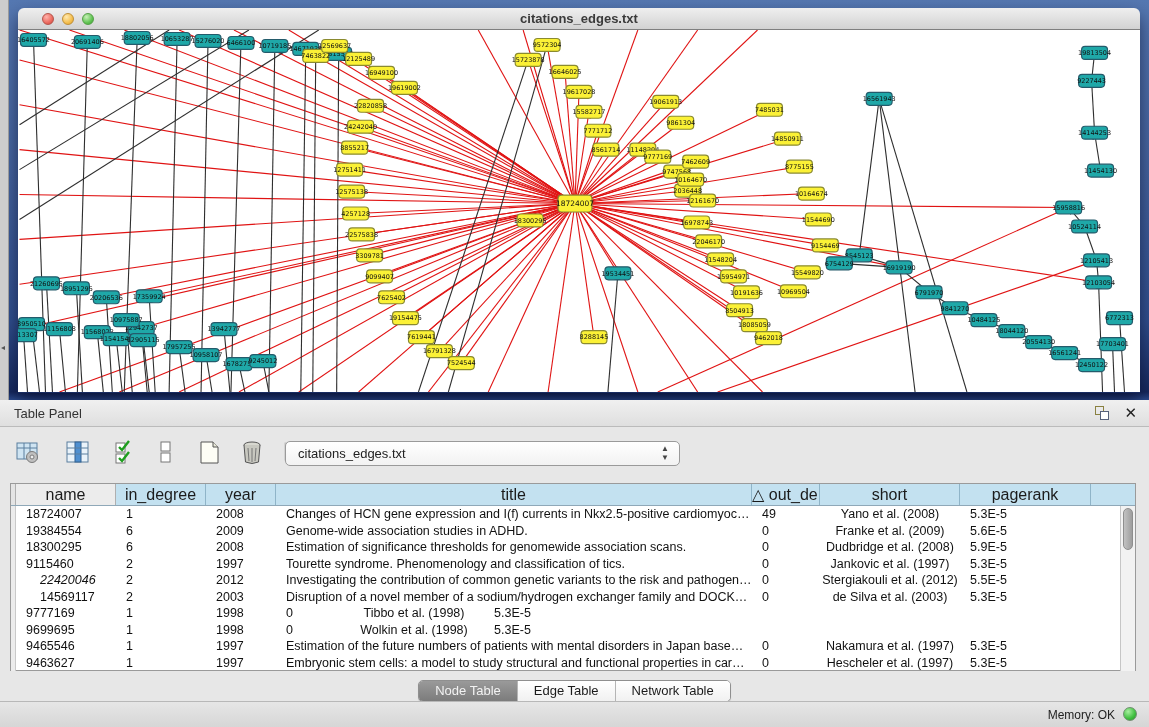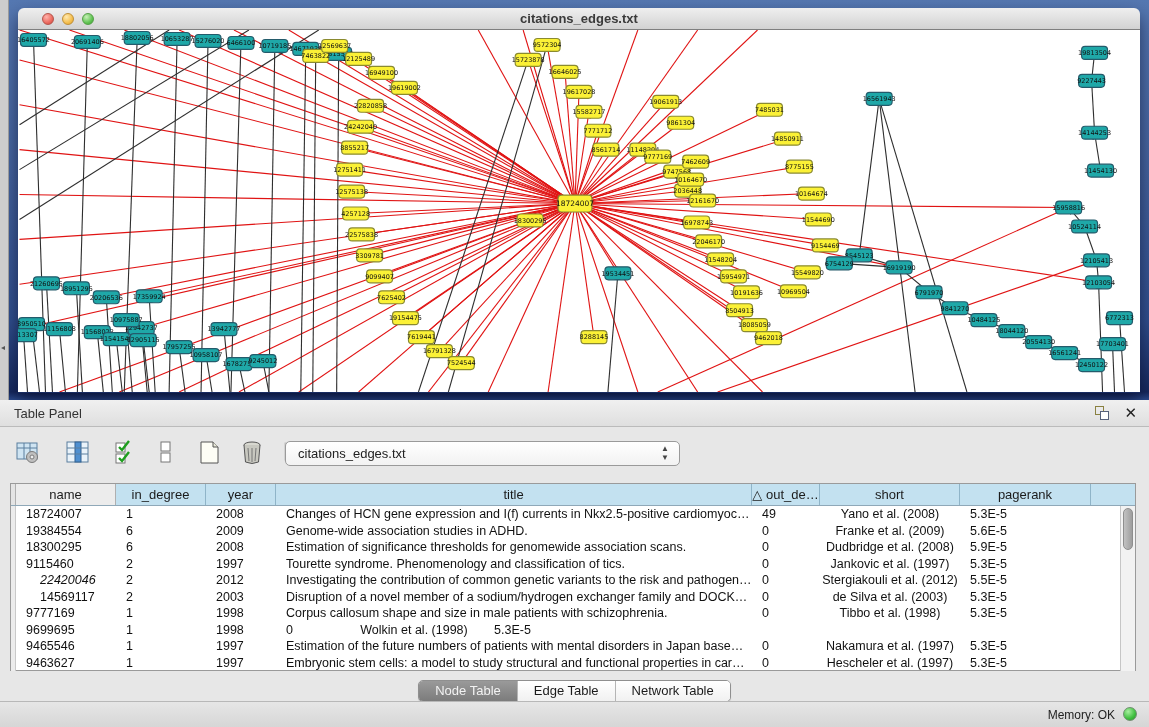--- a/index.html
+++ b/index.html
@@ -38,21 +38,21 @@
   .toolbar { position:absolute; left:0; top:27px; width:1149px; height:50px; }
   .tb-icon { position:absolute; top:12px; width:28px; height:28px; display:flex; align-items:center; justify-content:center; }
   .fx { font-size:15px; font-style:italic; font-weight:bold; color:#222; font-family:"Liberation Serif","DejaVu Serif",serif;}
   .fx small { font-size:10px; font-style:italic; }
   .select-box { position:absolute; left:285px; top:14px; width:395px; height:25px; background:linear-gradient(#FFF,#F2F2F2);
     border:1px solid #9a9a9a; border-radius:5px; font-size:13px; color:#222; line-height:23px; padding-left:12px; }
   .select-box .arrows { position:absolute; right:10px; top:2px; font-size:8px; color:#444; line-height:9px; text-align:center;}
 
   .table-wrap { position:absolute; left:10px; top:83px; width:1126px; height:188px; background:#FFF; border:1px solid #9a9a9a; }
   .thead { display:flex; height:22px; border-bottom:1px solid #8FA8B8; background:#C3E1F0; }
-  .thead .hcell { font-size:13px; color:#1b1b1b; text-align:center; line-height:21px; border-right:1px solid #8FB4C8;
+  .thead .hcell { font-size:16px; color:#1b1b1b; text-align:center; line-height:21px; border-right:1px solid #8FB4C8;
     overflow:hidden; white-space:nowrap; }
   .thead .hcell.gray { background:#ECECEC; border-right:1px solid #AFAFAF; }
   .thead .strip { background:#E4E4E4; border-right:1px solid #AFAFAF; }
   .tbody { position:absolute; left:0; top:22px; width:1105px; height:165px; overflow:hidden; }
   .trow { display:flex; height:16.5px; }
   .tcell { font-size:12.5px; color:#111; white-space:nowrap; overflow:hidden; line-height:16.5px; }
   .tcell.strip { background:#ECECEC; border-right:1px solid #C9C9C9; }
   .vscroll { position:absolute; right:0; top:22px; width:15px; height:165px; background:#F2F2F2; border-left:1px solid #C6C6C6;}
   .vthumb { position:absolute; left:2px; top:2px; width:10px; height:42px; background:linear-gradient(90deg,#C2C2C2,#9E9E9E);
     border-radius:5px; border:1px solid #8E8E8E; }
@@ -801,21 +801,20 @@
             <div class="tcell" style="width: 476px; padding-left: 10px;">Disruption of a novel member of a sodium/hydrogen exchanger family and DOCK…</div>
             <div class="tcell" style="width: 68px; padding-left: 10px;">0</div>
             <div class="tcell" style="width: 140px; padding-left: 0px; text-align: center;">de Silva et al. (2003)</div>
             <div class="tcell" style="width: 131px; padding-left: 10px;">5.3E-5</div>
           </div>
           <div class="trow">
             <div class="tcell strip" style="width: 5px;"></div>
             <div class="tcell" style="width: 100px; padding-left: 10px;">9777169</div>
             <div class="tcell" style="width: 90px; padding-left: 10px;">1</div>
             <div class="tcell" style="width: 70px; padding-left: 10px;">1998</div>
-            <div class="tcell" style="width: 476px; padding-left: 10px;">Corpus callosum shape and size in male patients with schizophrenia.</div>
             <div class="tcell" style="width: 68px; padding-left: 10px;">0</div>
             <div class="tcell" style="width: 140px; padding-left: 0px; text-align: center;">Tibbo et al. (1998)</div>
             <div class="tcell" style="width: 131px; padding-left: 10px;">5.3E-5</div>
           </div>
           <div class="trow">
             <div class="tcell strip" style="width: 5px;"></div>
             <div class="tcell" style="width: 100px; padding-left: 10px;">9699695</div>
             <div class="tcell" style="width: 90px; padding-left: 10px;">1</div>
             <div class="tcell" style="width: 70px; padding-left: 10px;">1998</div>
             <div class="tcell" style="width: 68px; padding-left: 10px;">0</div>

